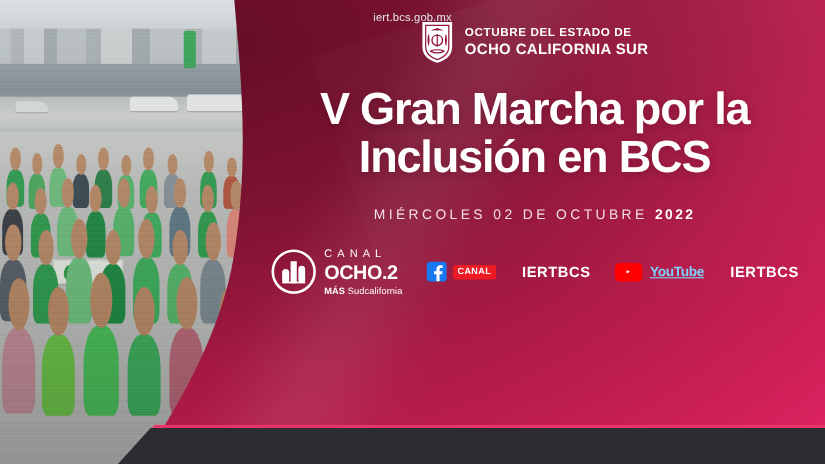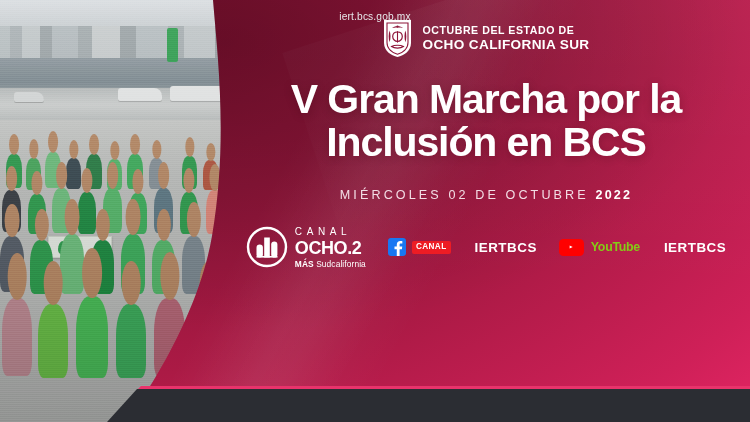--- a/index.html
+++ b/index.html
@@ -185,21 +185,21 @@
     background:#ED1C24; color:#fff;
     font-size:8.2px; font-weight:700; letter-spacing:.4px;
     padding:2.5px 4px; border-radius:2px; line-height:1;
   }
   .handle { font-size:13.4px; font-weight:700; letter-spacing:.5px; color:#fff; margin-left:18px; }
 
   .yt-mark {
     width:25px; height:17.5px; border-radius:4.5px; background:#FF0000;
     display:flex; align-items:center; justify-content:center; flex:none;
   }
-  .yt-word { font-size:12.4px; font-weight:700; letter-spacing:-.3px; color:#84cc16; margin-left:1px; }
+  .yt-word { font-size:12.4px; font-weight:700; letter-spacing:-.3px; color:#7dd3fc; margin-left:1px;text-decoration:underline; }
 
   
   .footer {
     position:absolute; left:0; bottom:0; width:750px; height:33px;
     background:#2b2d33;
     clip-path:polygon(137px 0, 750px 0, 750px 33px, 107px 33px);
   }
   .footer-url {
     position:absolute; left:0; top:0; width:750px; height:33px;
     display:flex; align-items:center; justify-content:center;

